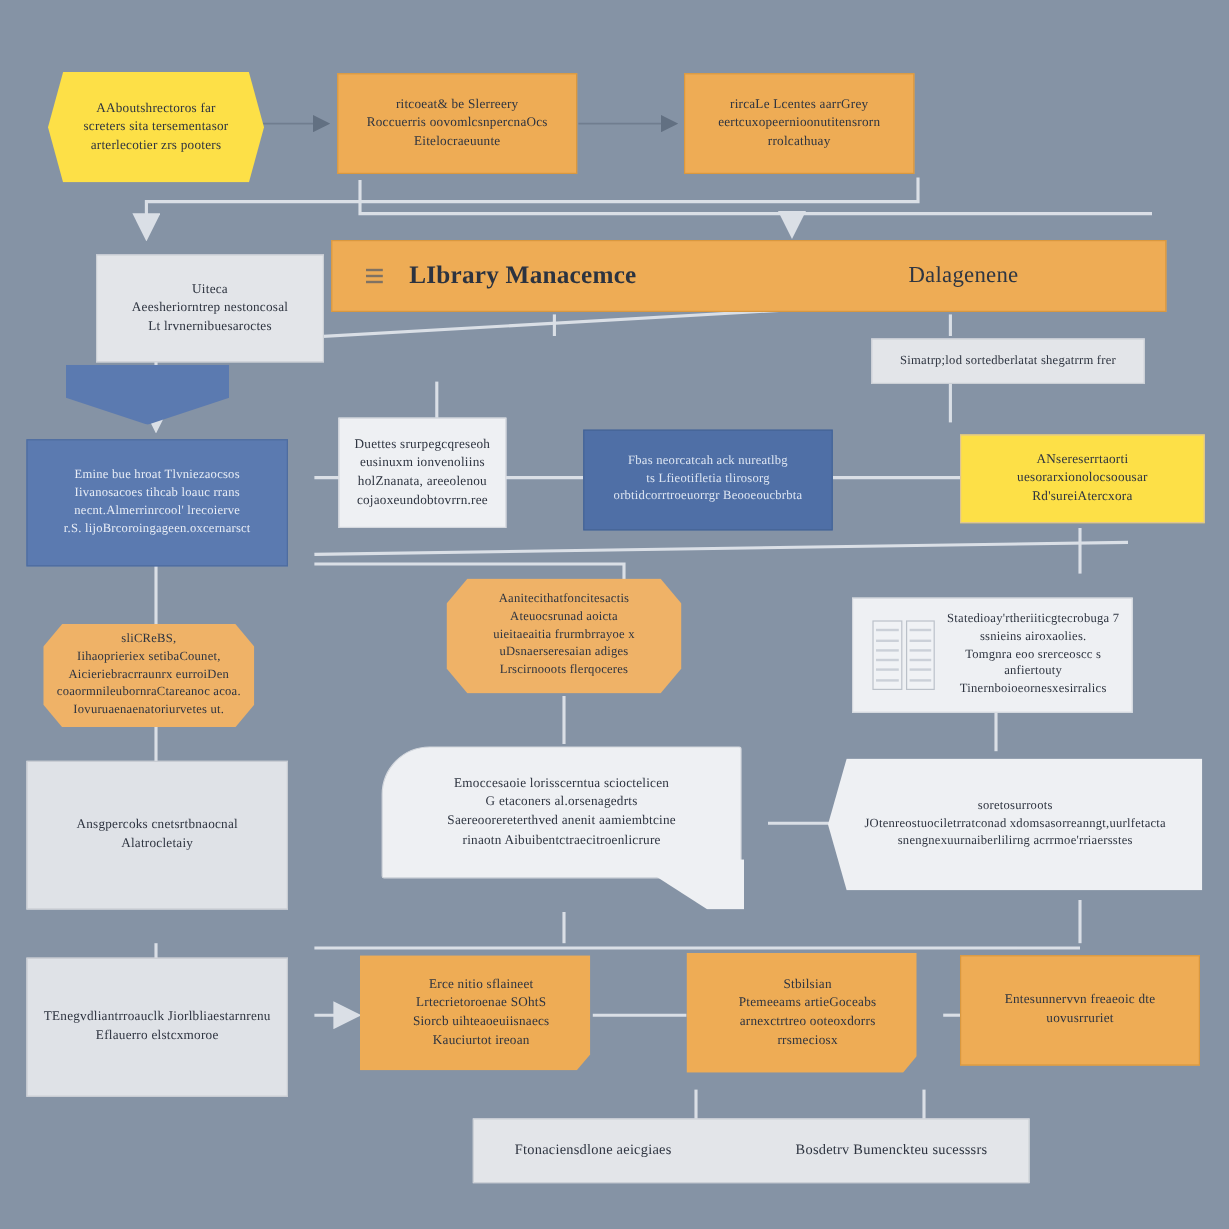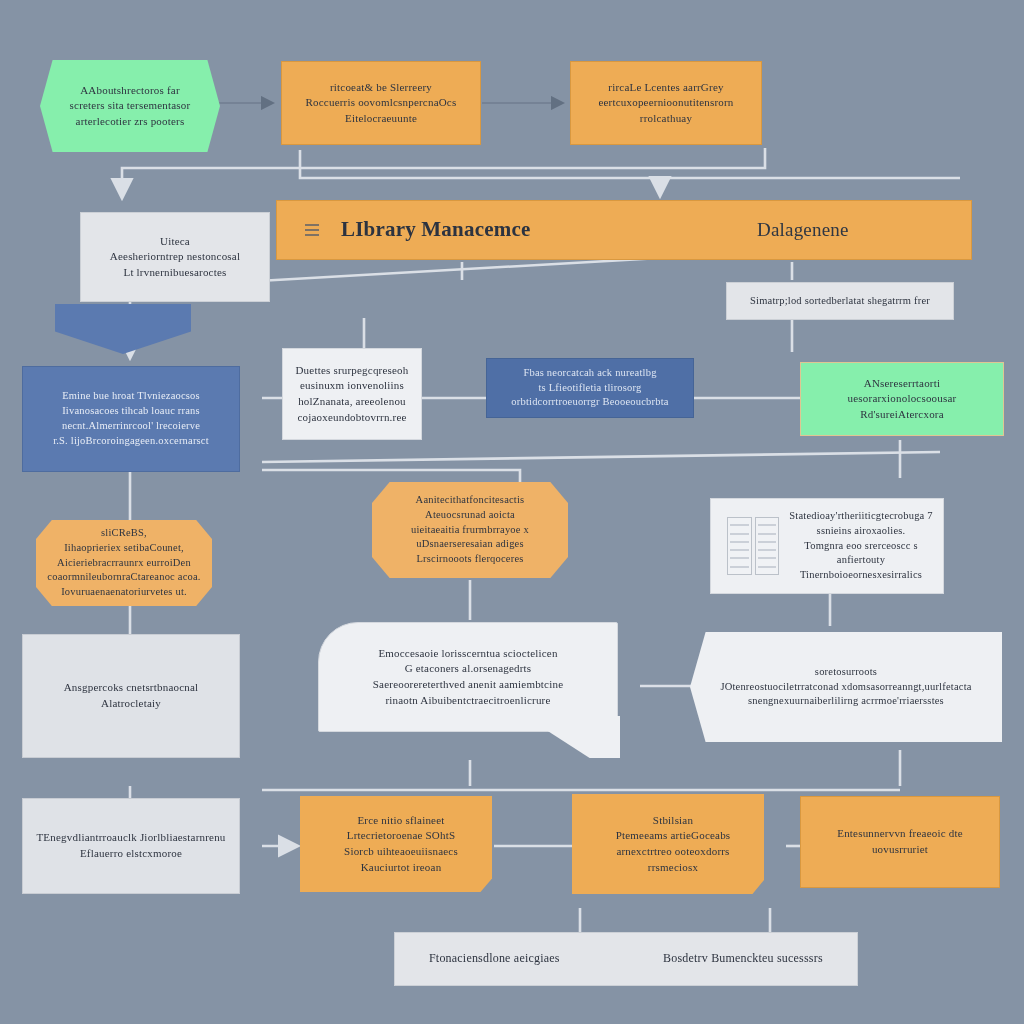--- a/index.html
+++ b/index.html
@@ -37,21 +37,21 @@
     filter: blur(0.35px);
   }
   .node .lines {
     width: 100%;
   }
   .node .ln { display: block; }
 
   
   .fill-orange   { background: #eeac55; border: 1px solid #d9983f; }
   .fill-orange2  { background: #efb267; border: 1px solid #dba24f; }
-  .fill-sand     { background: #86efac; border: 1px solid #e0c592; justify-content: flex-end; }
+  .fill-sand     { background: #fde047; border: 1px solid #e0c592; justify-content: flex-end; }
   .fill-grey     { background: #e3e5e9; border: 1px solid #ccd0d6; margin-left: 48px; }
   .fill-grey2    { background: #dfe2e7; border: 1px solid #c8ccd3; }
   .fill-white    { background: #eef0f3; border: 1px solid #d4d8de; }
   .fill-blue     { background: #5b7ab0; border: 1px solid #4e6c9f; color: #e8edf6; }
   .fill-blue2    { background: #4f6fa6; border: 1px solid #456496; color: #dde5f2; }
 
   
   .hexagon {
     clip-path: polygon(7% 0%, 93% 0%, 100% 50%, 93% 100%, 7% 100%, 0% 50%);
     border: none;
@@ -262,21 +262,21 @@
 
   <div class="node fill-white t-11" style="left:282px; top:348px; width:140px; height:92px;">
     <div class="lines">
       <span class="ln">Duettes srurpegcqreseoh</span>
       <span class="ln">eusinuxm ionvenoliins</span>
       <span class="ln">holZnanata, areeolenou</span>
       <span class="ln">cojaoxeundobtovrrn.ree</span>
     </div>
   </div>
 
-  <div class="node fill-blue2 t-10" style="left:486px; top:358px; width:208px; height:60px;">
+  <div class="node fill-blue2 t-10" style="left:486px; top:358px; width:208px; height:84px;">
     <div class="lines">
       <span class="ln">Fbas neorcatcah ack nureatlbg</span>
       <span class="ln">ts Lfieotifletia tlirosorg</span>
       <span class="ln">orbtidcorrtroeuorrgr Beooeoucbrbta</span>
     </div>
   </div>
 
   <div class="node fill-sand t-11" style="left:800px; top:362px; width:204px; height:74px;">
     <div class="lines">
       <span class="ln">ANsereserrtaorti</span>
@@ -351,21 +351,21 @@
               clip-path: polygon(0% 0%, 100% 0%, 100% 100%, 62% 100%, 0% 24%); filter: blur(0.4px);"></div>
 
   <div class="node arrow-left fill-white t-10" style="left:690px; top:632px; width:312px; height:110px;">
     <div class="lines">
       <span class="ln">soretosurroots</span>
       <span class="ln">JOtenreostuociletrratconad xdomsasorreanngt,uurlfetacta</span>
       <span class="ln">snengnexuurnaiberlilirng acrrmoe'rriaersstes</span>
     </div>
   </div>
 
-  <div class="node fill-grey2 t-11" style="left:22px; top:798px; width:218px; height:96px;">
+  <div class="node fill-grey2 t-11" style="left:22px; top:798px; width:218px; height:116px;">
     <div class="lines">
       <span class="ln">TEnegvdliantrroauclk Jiorlbliaestarnrenu</span>
       <span class="ln">Eflauerro elstcxmoroe</span>
     </div>
   </div>
 
   <div class="node notch-br fill-orange t-11" style="left:300px; top:796px; width:192px; height:96px;">
     <div class="lines">
       <span class="ln">Erce nitio sflaineet</span>
       <span class="ln">Lrtecrietoroenae SOhtS</span>

